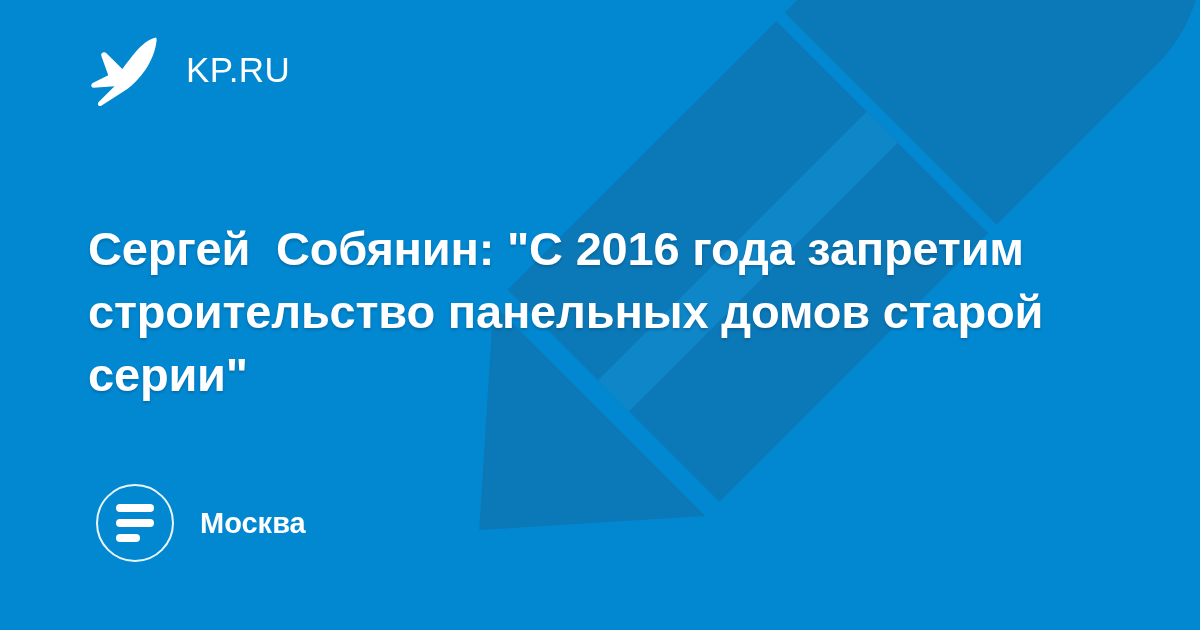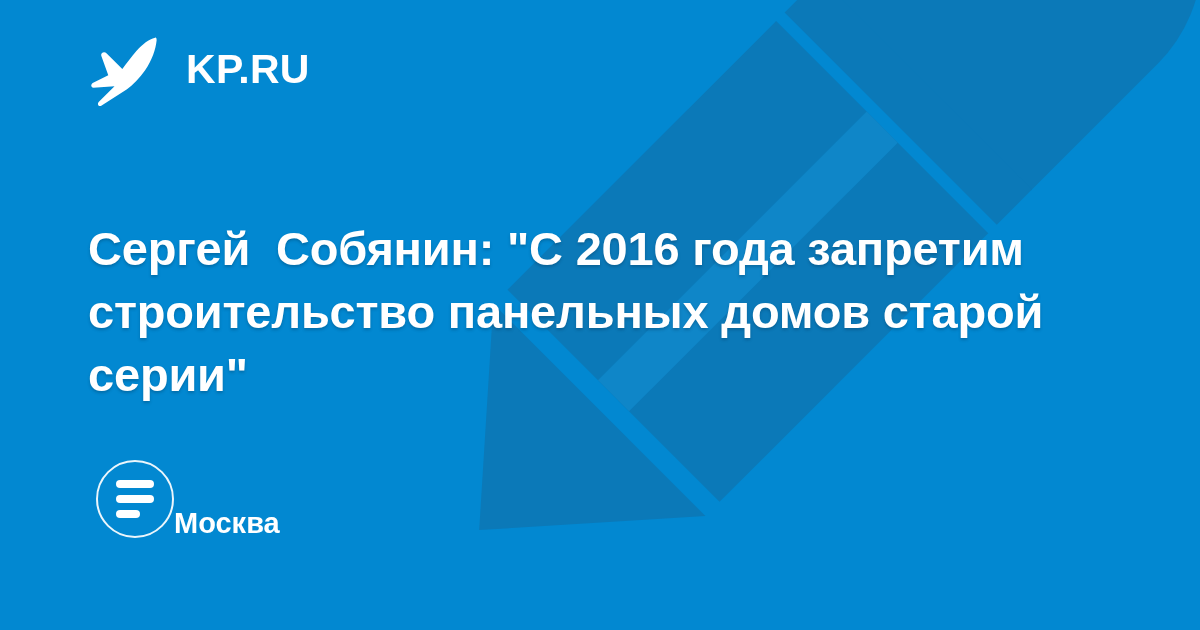--- a/index.html
+++ b/index.html
@@ -41,22 +41,22 @@
   }
   .brand-mark {
     width: 78px;
     height: 78px;
     display: block;
     flex: 0 0 auto;
   }
   .brand-mark svg { display: block; width: 78px; height: 78px; }
   .brand-name {
     color: #ffffff;
-    font-size: 41px;
-    font-weight: 700;
+    font-size: 35px;
+    font-weight: 400;
     letter-spacing: 0.3px;
     line-height: 1;
     white-space: nowrap;
   }
 
   
   .headline {
     position: absolute;
     left: 88px;
     top: 186px;
@@ -68,23 +68,24 @@
     line-height: 63px;
     letter-spacing: -0.2px;
     white-space: pre-wrap;
     text-shadow: 0 2px 3px rgba(0, 40, 70, 0.28);
   }
 
   
   .footer {
     position: absolute;
     left: 96px;
-    top: 460px;
+    top: 484px;
     display: flex;
-    align-items: flex-end;
+    align-items: center;
+    gap: 26px;
     z-index: 2;
   }
   .menu-circle {
     width: 78px;
     height: 78px;
     border-radius: 50%;
     border: 2px solid rgba(255,255,255,0.92);
     display: flex;
     flex-direction: column;
     align-items: center;

